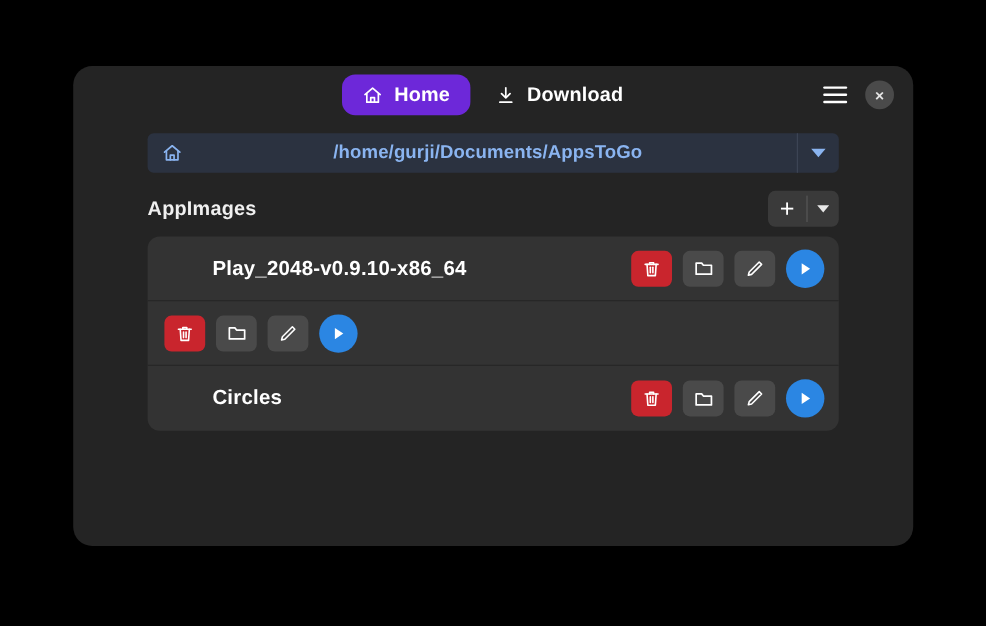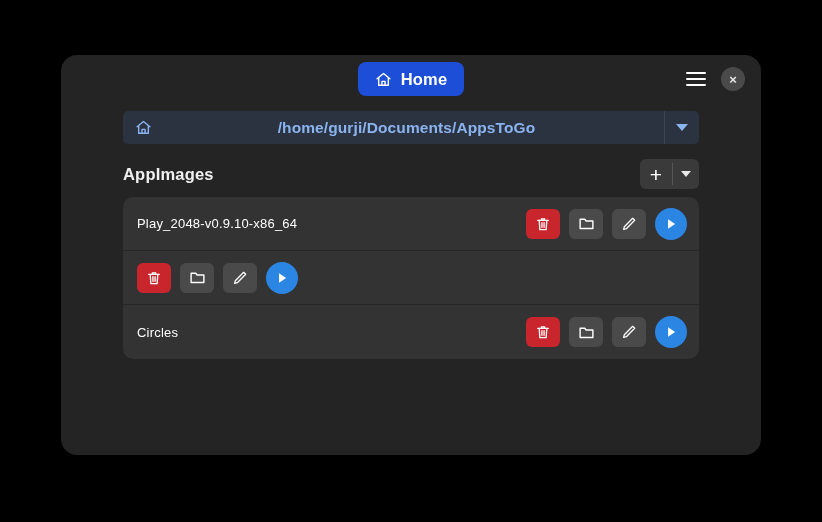--- a/index.html
+++ b/index.html
@@ -54,21 +54,21 @@
     padding: 0 17px;
     border-radius: 8px;
     color: #ffffff;
     font-size: 16.5px;
     font-weight: bold;
     letter-spacing: 0.2px;
     cursor: pointer;
     user-select: none;
     background: transparent;
   }
-  .tab.active { background: #1d4ed8; }
+  .tab.active { background: #6d28d9; border-radius: 11px; }
 
   .tab-icon { display: flex; align-items: center; }
 
   .win-controls {
     position: absolute;
     right: 16px;
     top: 0;
     height: 48px;
     display: flex;
     align-items: center;
@@ -220,25 +220,26 @@
     display: flex;
     align-items: center;
     padding: 0 12px 0 14px;
     box-sizing: border-box;
     border-bottom: 1px solid #272727;
   }
   .app-row:last-child { border-bottom: none; gap: 29px; }
   .app-name {
     flex: 1;
     color: #ffffff;
-    font-size: 13px;
-    font-weight: normal;
+    font-size: 17px;
+    font-weight: bold;
     letter-spacing: 0.2px;
     white-space: nowrap;
     overflow: hidden;
+    margin-left: 40px;
   }
   .row-actions {
     display: flex;
     align-items: center;
     gap: 9px;
   }
   .act {
     width: 34px;
     height: 30px;
     border-radius: 6px;
@@ -273,20 +274,30 @@
           <span class="tab-icon">
             <svg width="17" height="17" viewBox="0 0 24 24" fill="none" stroke="#ffffff" stroke-width="2" stroke-linecap="round" stroke-linejoin="round">
               <path d="M3 11 L12 3.5 L21 11"></path>
               <path d="M5.2 10 L5.2 20 L18.8 20 L18.8 10"></path>
               <path d="M9.8 20 L9.8 14.6 L14.2 14.6 L14.2 20"></path>
             </svg>
           </span>
           <span>Home</span>
         </div>
 
+        <div class="tab">
+          <span class="tab-icon">
+            <svg width="17" height="17" viewBox="0 0 24 24" fill="none" stroke="#ffffff" stroke-width="2" stroke-linecap="round" stroke-linejoin="round">
+              <path d="M12 3 L12 14"></path>
+              <path d="M7 10 L12 15 L17 10"></path>
+              <path d="M5 20 L19 20"></path>
+            </svg>
+          </span>
+          <span>Download</span>
+        </div>
 
       </div>
 
       <div class="win-controls">
         <div class="hamburger">
           <span></span>
             <span></span>
             <span></span>
         </div>
         <div class="close-btn">×</div>

